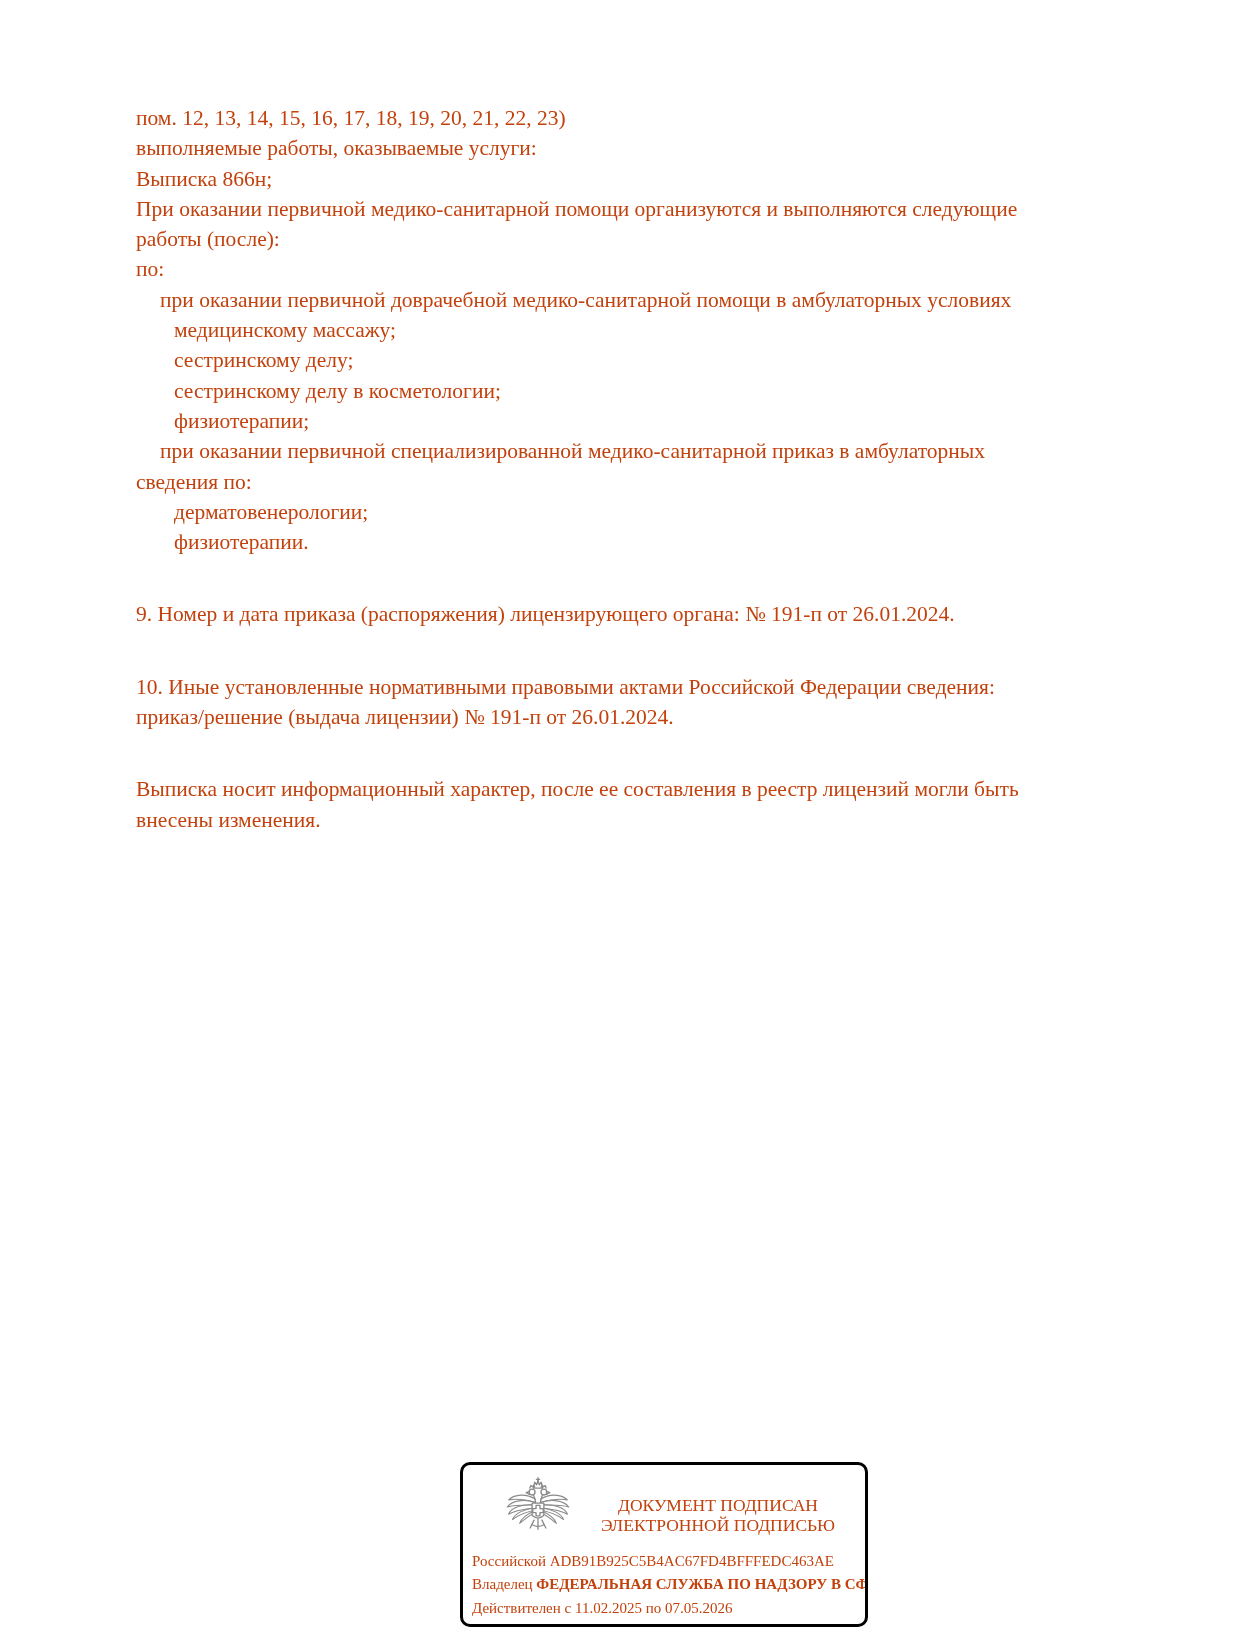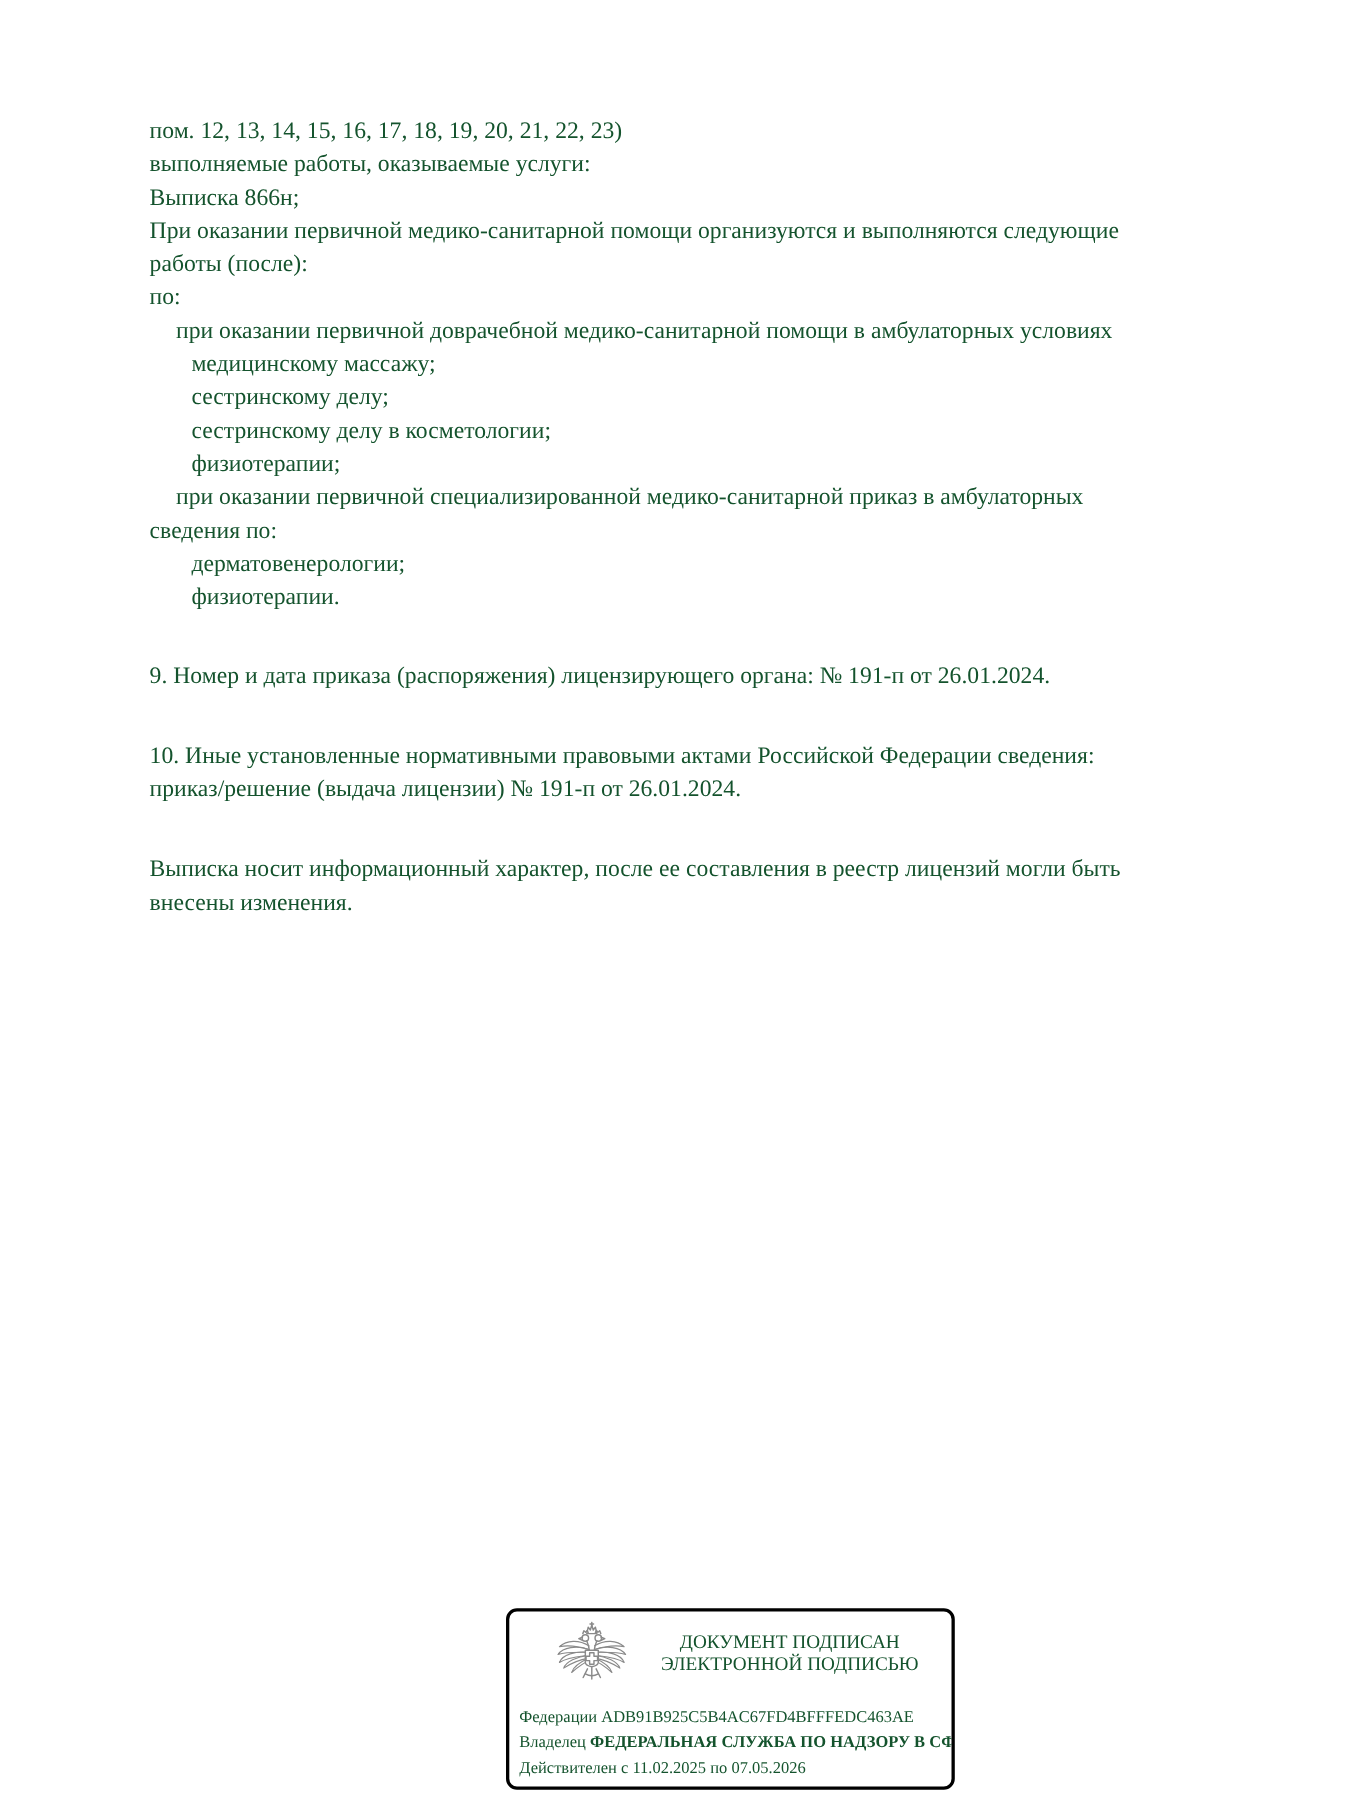--- a/index.html
+++ b/index.html
@@ -2,21 +2,21 @@
 <html><head>
 <meta charset="utf-8">
 <style>
   html, body { margin: 0; padding: 0; background: #ffffff; }
   .page {
     position: relative;
     width: 1240px;
     height: 1650px;
     background: #ffffff;
     font-family: "Liberation Serif", "DejaVu Serif", serif;
-    color: #14532d;
+    color: #c2410c;
     overflow: hidden;
   }
   .doc-text {
     position: absolute;
     left: 136px;
     top: 103px;
     width: 980px;
     font-size: 21.5px;
     line-height: 30.3px;
   }
@@ -31,21 +31,21 @@
     top: 1462px;
     width: 408px;
     height: 165px;
     border: 3px solid #000000;
     border-radius: 10px;
     box-sizing: border-box;
     background: #ffffff;
   }
   .stamp-top {
     display: flex;
-    align-items: flex-start;
+    align-items: center;
     height: 82px;
     margin-left: 33px;
   }
   .emblem {
     width: 66px;
     height: 68px;
     margin: 9px 0 0 9px;
     flex: 0 0 auto;
   }
   .stamp-title {
@@ -134,19 +134,19 @@
           <path d="M44 66 L38 78 M50 64 L50 80 M56 66 L62 78"></path>
           <path d="M41 73 q9 5 18 0"></path>
         </g>
       </svg>
       <div class="stamp-title">
         <div>ДОКУМЕНТ ПОДПИСАН</div>
         <div>ЭЛЕКТРОННОЙ ПОДПИСЬЮ</div>
       </div>
     </div>
     <div class="stamp-lines">
-      <div class="sline"><span>Федерации</span> <span>ADB91B925C5B4AC67FD4BFFFEDC463AE</span></div>
+      <div class="sline"><span>Российской</span> <span>ADB91B925C5B4AC67FD4BFFFEDC463AE</span></div>
       <div class="sline"><span>Владелец</span> <span class="bold">ФЕДЕРАЛЬНАЯ СЛУЖБА ПО НАДЗОРУ В СФ</span></div>
       <div class="sline">Действителен с 11.02.2025 по 07.05.2026</div>
     </div>
   </div>
 
 </div>
 
 </body></html>

